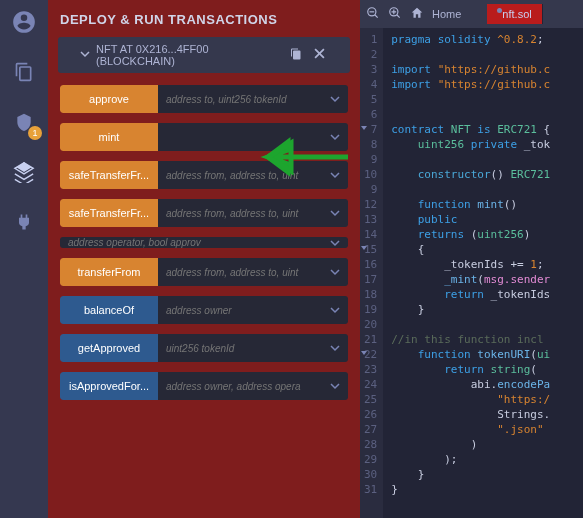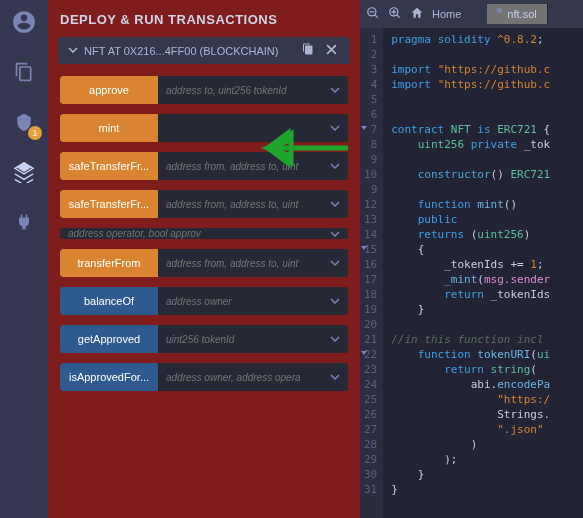--- a/index.html
+++ b/index.html
@@ -4,48 +4,48 @@
 <style>
 * { margin: 0; padding: 0; box-sizing: border-box; }
 body { font-family: Arial, sans-serif; background: #2a2c3f; color: #c8c8d8; font-size: 12px; width: 583px; height: 518px; overflow: hidden; display: flex; }
 .iconbar { width: 48px; background: #353850; display: flex; flex-direction: column; align-items: center; padding-top: 8px; gap: 22px; }
 .iconbar .ico { width: 28px; height: 28px; display: flex; align-items: center; justify-content: center; cursor: pointer; position: relative; }
 .iconbar svg { fill: #7a84b5; }
 .iconbar .active svg { fill: #c8d0f0; }
 .badge { position: absolute; bottom: -4px; right: -4px; background: #e8a13a; color: #fff; border-radius: 50%; width: 14px; height: 14px; font-size: 9px; display: flex; align-items: center; justify-content: center; }
 .panel { width: 312px; background: #7f1d1d; padding: 8px 10px; overflow: hidden; }
 .panel-title { font-weight: bold; color: #d0d4e8; font-size: 13px; letter-spacing: 0.5px; padding: 4px 2px 10px; }
-.contract-bar { background: #35384d; border-radius: 3px; padding: 6px 10px; display: flex; align-items: center; gap: 6px; margin-bottom: 12px; }
+.contract-bar { background: #35384d; border-radius: 3px; padding: 6px 22px; display: flex; align-items: center; gap: 6px; margin-bottom: 12px; }
 .contract-bar .chev { cursor: pointer; }
 .contract-bar .ctxt { flex: 1; font-size: 11px; color: #aeb4d4; }
 .contract-bar .cico { cursor: pointer; padding: 0 3px; }
 .fn-list { display: flex; flex-direction: column; gap: 10px; padding: 0 2px; position: relative; }
 .fn-row { display: flex; align-items: stretch; gap: 0; border-radius: 3px; overflow: hidden; }
 .fn-btn { width: 98px; padding: 8px 6px; font-size: 11px; color: #fff; text-align: center; cursor: pointer; display: flex; align-items: center; justify-content: center; border-radius: 3px 0 0 3px; }
 .fn-btn.orange { background: #d88430; }
 .fn-btn.blue { background: #2e5a8f; }
 .fn-input { flex: 1; background: #262836; border: none; color: #888ba5; font-style: italic; font-size: 10px; padding: 0 8px; outline: none; }
 .fn-exp { width: 26px; background: #262836; display: flex; align-items: center; justify-content: center; cursor: pointer; }
 .arrow-annot { position: absolute; left: 175px; top: 47px; pointer-events: none; }
 .editor { flex: 1; background: #222436; display: flex; flex-direction: column; }
 .ed-toolbar { height: 28px; background: #35384d; display: flex; align-items: center; padding: 0 6px; gap: 8px; font-size: 11px; color: #aeb4d4; }
 .ed-toolbar .eico { cursor: pointer; }
-.ed-tab { padding: 4px 10px; background: #737373; border-right: 1px solid #222436; font-size: 11px; color: #c8d0f0; display: flex; gap: 5px; cursor: pointer; }
+.ed-tab { padding: 4px 10px; background: #b91c1c; border-right: 1px solid #222436; font-size: 11px; color: #c8d0f0; display: flex; cursor: pointer; }
 .ed-tab .dot { width: 5px; height: 5px; border-radius: 50%; background: #7a84b5; }
 .code-area { flex: 1; display: flex; font-family: Consolas, monospace; font-size: 11px; line-height: 15px; overflow: hidden; }
 .gutter { background: #2a2c3f; color: #5b6080; text-align: right; padding: 4px 6px 0 4px; user-select: none; }
 .gutter .gl { height: 15px; position: relative; }
 .gutter .gl .tri { position: absolute; left: -2px; top: 3px; width: 0; height: 0; border-left: 4px solid #7a84b5; border-top: 3px solid transparent; border-bottom: 3px solid transparent; transform: rotate(90deg); }
 .code { padding: 4px 0 0 8px; white-space: pre; color: #c8cde0; }
 .code .cl { height: 15px; }
 .kw { color: #3da0e6; }
 .kw2 { color: #4aa8d8; }
 .str { color: #d88430; }
 .type { color: #5bbf9d; }
-.com { color: #5a6b5a; font-style: italic; }
+.com { color: #5a6b5a; }
 .fn { color: #6bb4e8; }
 .id { color: #c8cde0; }
 .pink { color: #e28bd4; }
 svg.chev-down { width: 10px; height: 10px; }
 </style>
 </head>
 <body>
 
 <div class="iconbar">
   <div class="ico">

